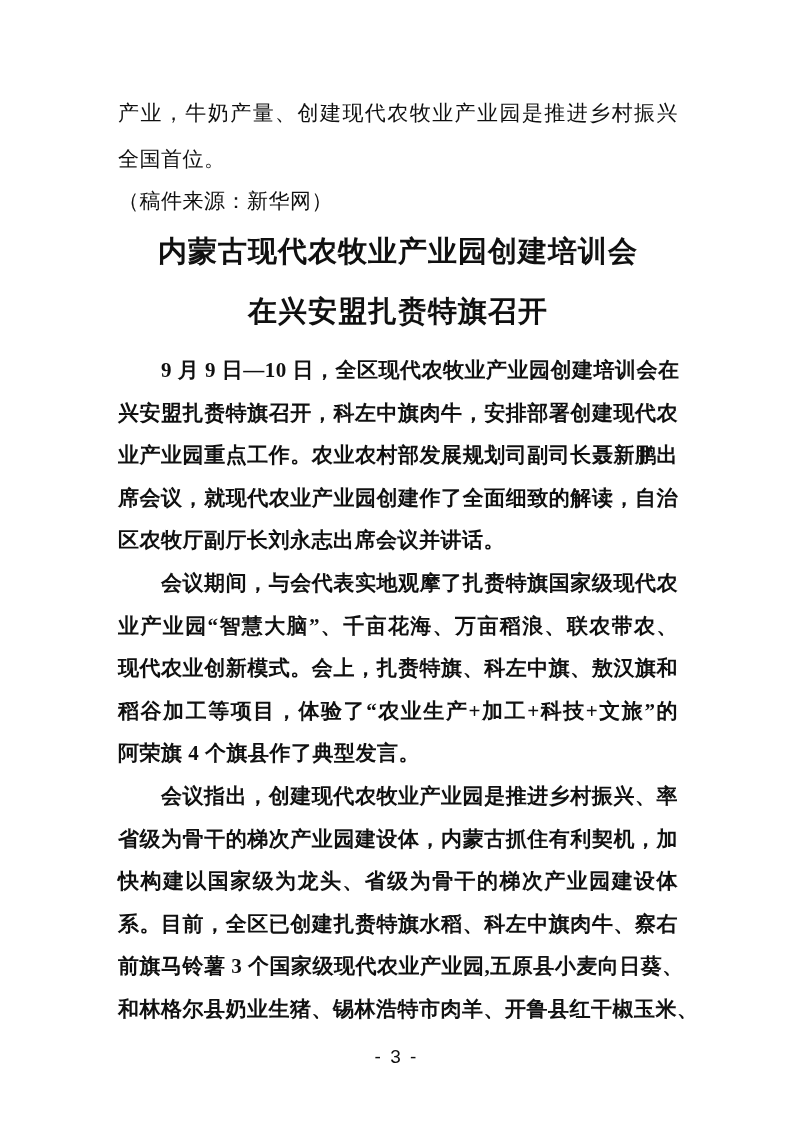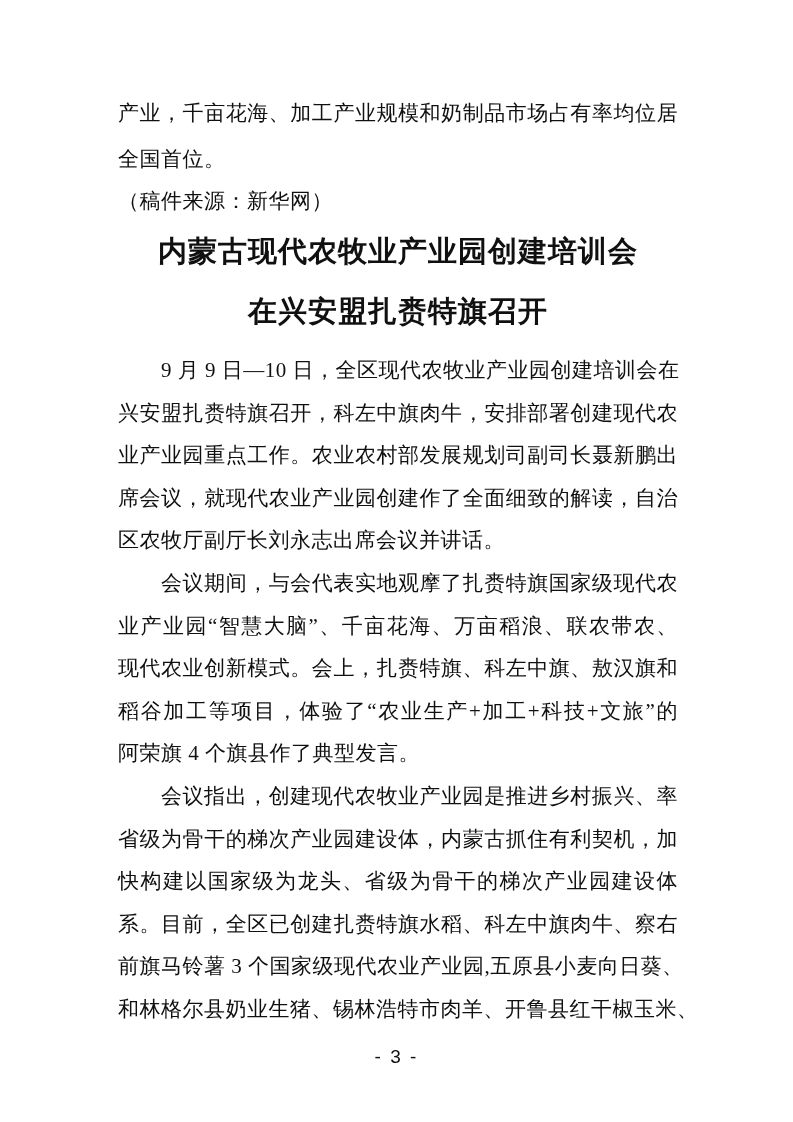--- a/index.html
+++ b/index.html
@@ -43,21 +43,21 @@
     text-align: center;
     font-weight: bold;
     font-size: 29px;
     letter-spacing: 1px;
   }
   .title-block .title-line {
     line-height: 60px;
     height: 60px;
   }
   
-  .body-block { top: 349px; }
+  .body-block { top: 349px; font-weight: bold; }
   .body-block .line {
     line-height: 42.6px;
     height: 42.6px;
     font-size: 21px;
   }
   .line {
     text-align: justify;
     text-align-last: justify;
     letter-spacing: 0.5px;
     white-space: nowrap;
@@ -80,21 +80,21 @@
     font-family: "Liberation Sans", "DejaVu Sans", sans-serif;
     letter-spacing: 2px;
   }
 </style>
 </head>
 <body>
 
 <div class="page">
 
   <div class="content intro-block" id="intro-lines">
-      <div class="line">产业，千亩花海、加工产业规模和奶制品市场占有率均位居</div>
+      <div class="line">产业，牛奶产量、创建现代农牧业产业园是推进乡村振兴</div>
       <div class="line last-left">全国首位。</div>
     </div>
 
   <div class="content source-block line last-left">（稿件来源：新华网）</div>
 
   <div class="content title-block">
     <div class="title-line">内蒙古现代农牧业产业园创建培训会</div>
     <div class="title-line">在兴安盟扎赉特旗召开</div>
   </div>
 

